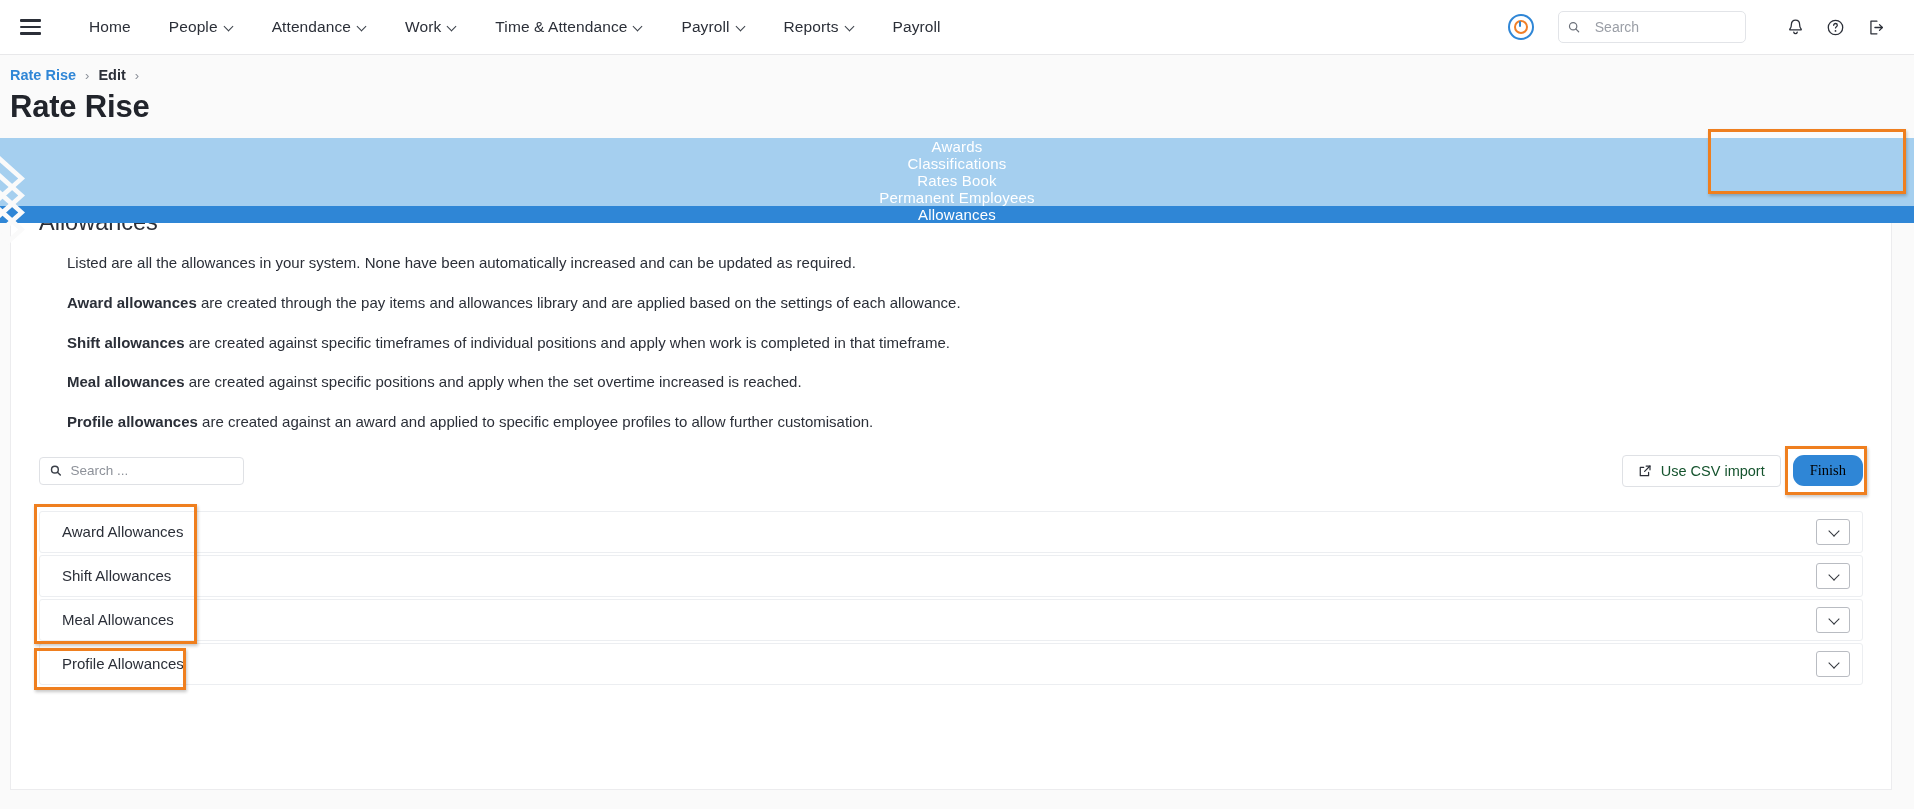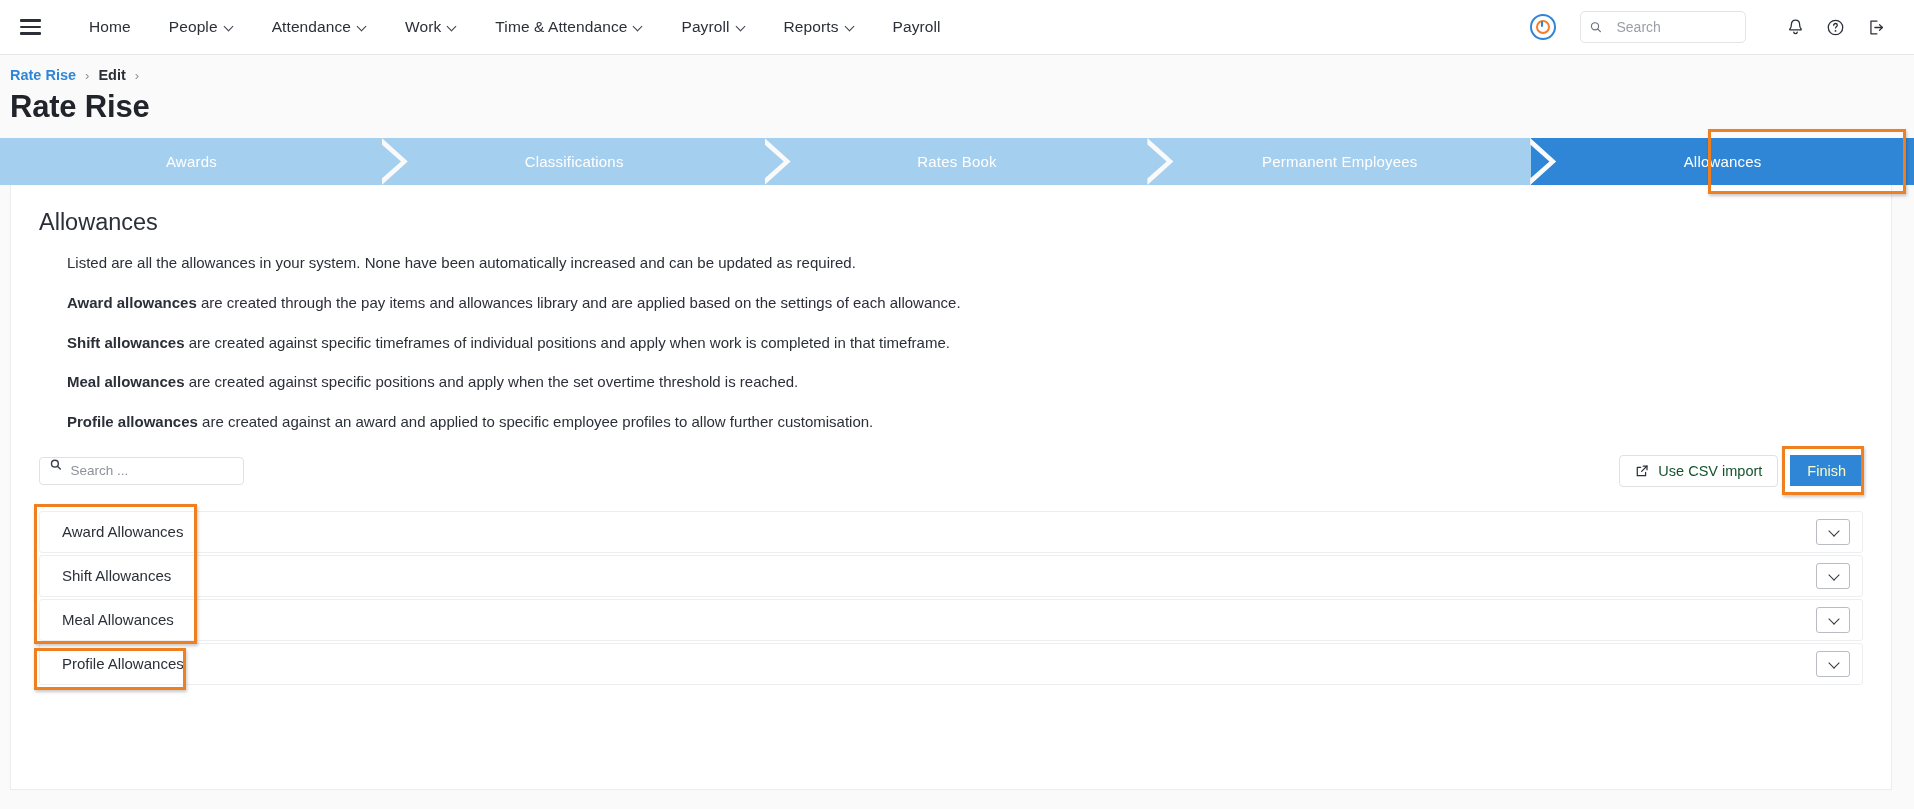--- a/index.html
+++ b/index.html
@@ -93,21 +93,21 @@
   }
   .brand-logo-inner::after {
     content: "";
     position: absolute;
     left: 3px; top: -1px;
     width: 2.4px; height: 6px;
     background: #2f86d6;
     border-radius: 1px;
   }
   .search-wrap {
-    width: 166px;
+    width: 188px;
     height: 32px;
     border: 1px solid #e2e4e8;
     border-radius: 5px;
     display: flex;
     align-items: center;
     padding: 0 9px;
     gap: 15px;
     background: #fff;
     margin-right: 26px;
   }
@@ -144,20 +144,21 @@
     letter-spacing: -.2px;
     margin: 6px 0 13px 0;
   }
 
   
   .wizard {
     position: relative;
     height: 47px;
     display: flex;
     width: 1914px;
+    flex-direction: column;
   }
   .step {
     position: relative;
     flex: 1 1 0;
     background: #a5cfef;
     display: flex;
     align-items: center;
     justify-content: center;
     color: #ffffff;
     font-size: 15px;
@@ -218,20 +219,21 @@
     margin-top: 22px;
     margin-bottom: 24px;
     position: relative;
   }
   .tb-search {
     width: 205px;
     height: 28px;
     border: 1px solid #dfe1e5;
     border-radius: 4px;
     display: flex;
+    align-items: center;
     gap: 9px;
     padding: 0 10px;
     background: #fff;
   }
   .tb-search input {
     border: none; outline: none;
     font-size: 13.5px;
     font-family: "Liberation Sans", sans-serif;
     color: #4a4f58;
     background: transparent;
@@ -258,26 +260,26 @@
     color: #14532d;
     cursor: pointer;
     font-family: "Liberation Sans", sans-serif;
     white-space: nowrap;
   }
   .finish-wrap { position: relative; margin-left: 12px; }
   .finish-btn {
     height: 31px;
     background: #2f86d6;
     border: none;
-    color: #fef9c3;
+    color: #000000;
     font-size: 14.5px;
     padding: 0 17px;
-    border-radius: 0;
-    cursor: pointer;
-    font-family: Liberation Sans, sans-serif;
+    border-radius: 11px;
+    cursor: pointer;
+    font-family: Liberation Serif, serif;
   }
   .finish-hl {
     position: absolute;
     left: -8px; top: -9px;
     width: 82px; height: 49px;
     border: 3px solid #ef7f1f;
     pointer-events: none;
     box-shadow: 1px 2px 3px rgba(0,0,0,.22);
   }
 
@@ -441,21 +443,21 @@
   <h2>Allowances</h2>
   <p>Listed are all the allowances in your system. None have been automatically increased and can be updated as required.</p>
 
   <p>
     <b>Award allowances</b><span> are created through the pay items and allowances library and are applied based on the settings of each allowance.</span>
   </p>
   <p>
     <b>Shift allowances</b><span> are created against specific timeframes of individual positions and apply when work is completed in that timeframe.</span>
   </p>
   <p>
-    <b>Meal allowances</b><span> are created against specific positions and apply when the set overtime threshold is reached.</span>
+    <b>Meal allowances</b><span> are created against specific positions and apply when the set overtime increased is reached.</span>
   </p>
   <p>
     <b>Profile allowances</b><span> are created against an award and applied to specific employee profiles to allow further customisation.</span>
   </p>
 
   <div class="toolbar">
     <div class="tb-search">
       <svg width="13" height="13" viewBox="0 0 16 16">
         <circle cx="6.8" cy="6.8" r="4.7" fill="none" stroke="#3b4049" stroke-width="2"></circle>
         <line x1="10.3" y1="10.3" x2="14.3" y2="14.3" stroke="#3b4049" stroke-width="2" stroke-linecap="round"></line>

